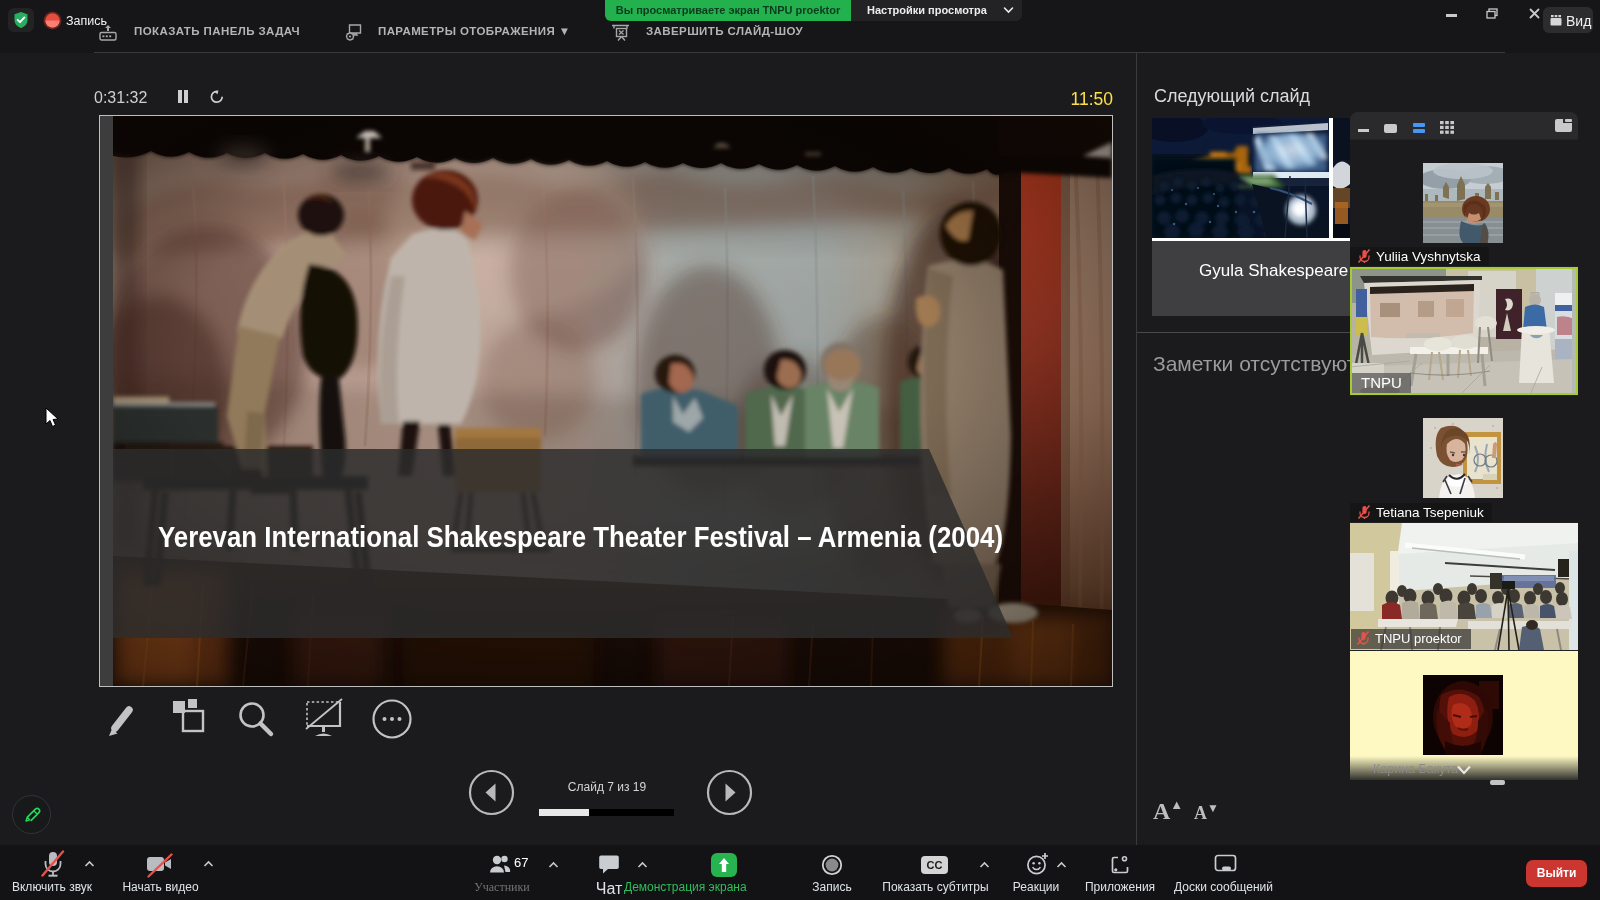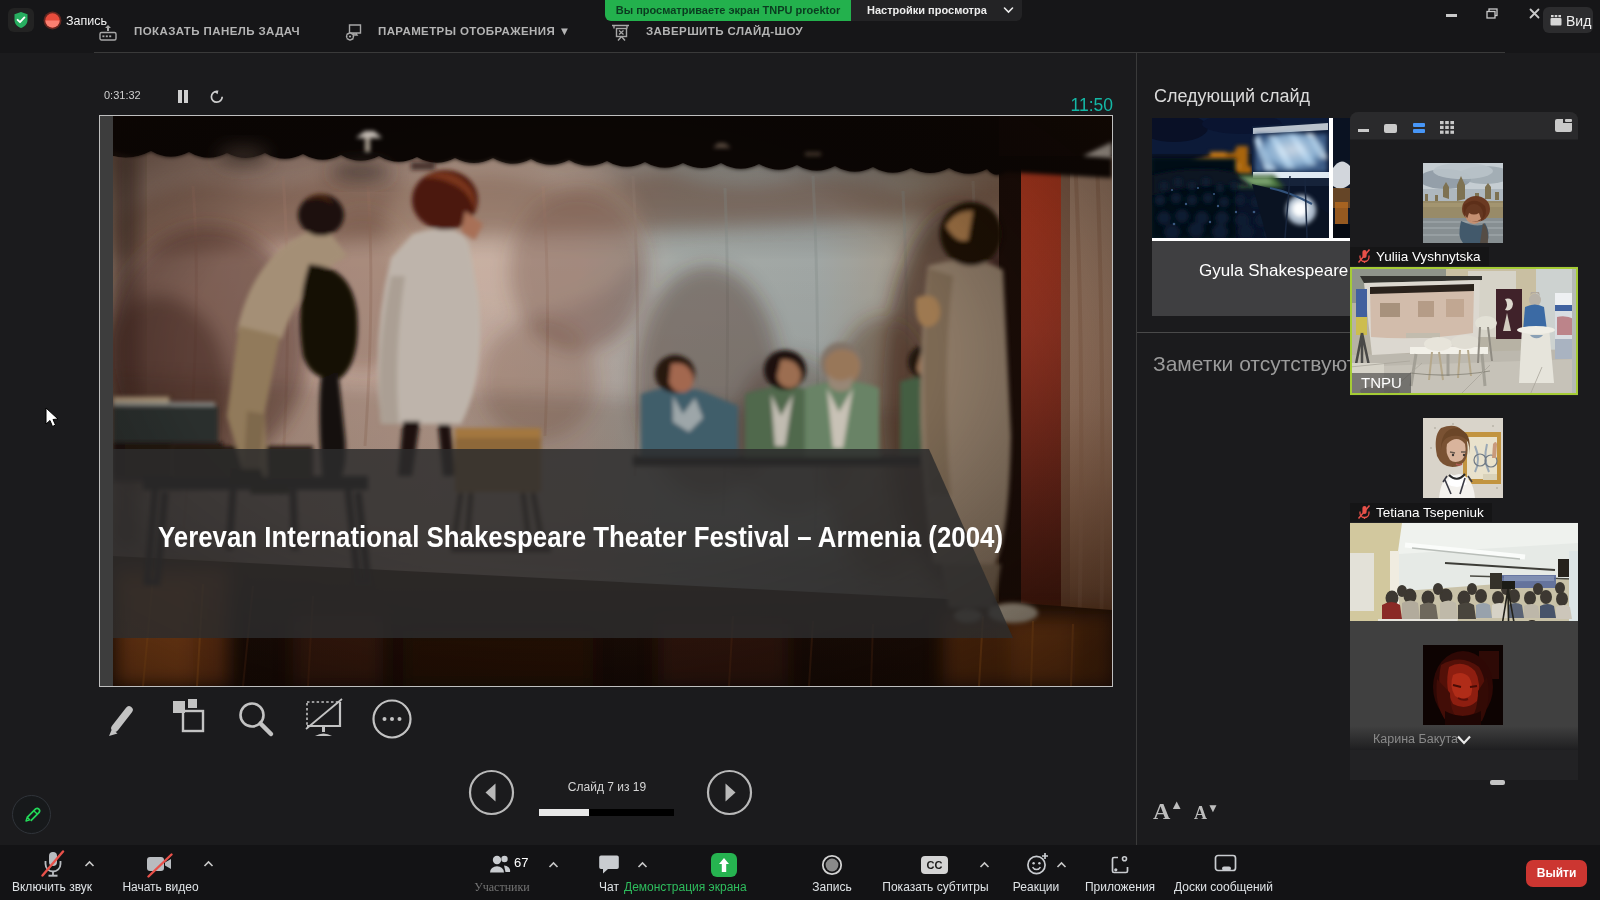--- a/index.html
+++ b/index.html
@@ -71,28 +71,28 @@
 
   <div class="abs" style="left:1543px;top:7px;width:50px;height:26px;background:#2c2c2e;border-radius:6px;"></div>
   <svg class="abs" style="left:1550px;top:15px;" width="12" height="11" viewBox="0 0 12 11">
     <rect x="0.5" y="3" width="11" height="7.5" rx="1" fill="#d6d6d6"></rect>
     <rect x="1" y="0" width="2.6" height="2.2" fill="#d6d6d6"></rect>
     <rect x="4.7" y="0" width="2.6" height="2.2" fill="#d6d6d6"></rect>
     <rect x="8.4" y="0" width="2.6" height="2.2" fill="#d6d6d6"></rect>
   </svg>
   <div class="abs" style="left:1566px;top:13px;font-size:14px;color:#f0f0f0;">Вид</div>
 
-  <div class="abs" style="left:104px;top:89px;font-size:11px;color:#cfcfcf;">0:31:32</div>
+  <div class="abs" style="left:94px;top:89px;font-size:16px;color:#cfcfcf;">0:31:32</div>
   <div class="abs" style="left:178px;top:90px;width:3.5px;height:13px;background:#cfcfcf;"></div>
   <div class="abs" style="left:184px;top:90px;width:3.5px;height:13px;background:#cfcfcf;"></div>
   <svg class="abs" style="left:210px;top:89px;" width="14" height="15" viewBox="0 0 14 15">
     <path d="M12.2 7.8 A5.4 5.4 0 1 1 7 2.4" stroke="#cfcfcf" stroke-width="1.7" fill="none"></path>
     <path d="M4.2 2.8 L8.4 1.2 L7.6 5.3 Z" fill="#cfcfcf"></path>
   </svg>
-  <div class="abs" style="left:1053px;top:95px;width:60px;font-size:17.5px;color:#14b8a6;text-align:right;">11:50</div>
+  <div class="abs" style="left:1053px;top:89px;width:60px;font-size:17.5px;color:#fde047;text-align:right;">11:50</div>
 
   <div class="abs" id="slide" style="left:99px;top:115px;width:1014px;height:572px;background:#3d3d3d;border:1px solid #bfbfbf;">
 
     <div class="abs" style="left:13px;top:0;width:999px;height:570px;background:#0f766e;" id="photo-holder">
       <svg width="999" height="570" viewBox="0 0 999 570">
         <defs>
           <filter id="b1" x="-30%" y="-30%" width="160%" height="160%">
               <feGaussianBlur stdDeviation="9"></feGaussianBlur>
             </filter>
           <filter id="b2" x="-20%" y="-20%" width="140%" height="140%">
@@ -642,21 +642,21 @@
         </g>
       </svg>
       <div class="abs" style="left:1px;top:106px;height:20px;background:rgba(30,30,30,0.62);padding:0 9px 0 24px;line-height:20px;font-size:13px;color:#fff;">TNPU proektor</div>
       <svg class="abs" style="left:6px;top:108px;" width="15" height="15" viewBox="0 0 15 15">
         <rect x="5.4" y="1" width="4.2" height="8" rx="2.1" fill="#e8514a"></rect>
         <path d="M3 6.5 v1.5 a4.5 4.5 0 0 0 9 0 V6.5 M7.5 12.5 V14" stroke="#e8514a" stroke-width="1.3" fill="none"></path>
         <path d="M12.5 0.5 L1.5 13.5" stroke="#e8514a" stroke-width="1.5"></path>
       </svg>
     </div>
 
-    <div class="abs" style="left:0;top:509px;width:228px;height:129px;background:#404040;overflow:hidden;">
+    <div class="abs" style="left:0;top:539px;width:228px;height:129px;background:#fef9c3;overflow:hidden;">
       <svg class="abs" style="left:73px;top:24px;" width="80" height="80" viewBox="0 0 80 80">
         <rect width="80" height="80" fill="#0d0302"></rect>
         <rect x="56" y="6" width="20" height="28" fill="#2e0a06"></rect>
         <ellipse cx="40" cy="42" rx="30" ry="36" fill="#2e0805"></ellipse>
         <path d="M18 20 q20 -12 38 2 q10 16 4 40 q-14 14 -34 6 q-14 -22 -8 -48" fill="#531008"></path>
         <path d="M26 22 q14 -8 26 4 q7 12 2 30 q-11 10 -24 3 q-9 -16 -4 -37" fill="#8e1e10"></path>
         <path d="M30 30 q9 -5 16 2 q5 8 2 18 q-8 7 -16 1 q-6 -10 -2 -21" fill="#b02c18"></path>
         <path d="M30 40 l8 2 m9 0 l7 -1" stroke="#480c06" stroke-width="2"></path>
         <path d="M35 53 q5 3 10 1" stroke="#5c100a" stroke-width="2" fill="none"></path>
         <path d="M14 34 q-3 26 9 42 l14 4 q-11 -16 -10 -32 Z" fill="#420d07"></path>
@@ -708,21 +708,21 @@
       <path d="M1.5 6 L5.5 2 L9.5 6" stroke="#c9c9c9" stroke-width="1.6" fill="none"></path>
     </svg>
   <div class="abs" style="left:452px;top:880px;width:100px;text-align:center;font-size:12px;color:#737373;font-family:Liberation Serif, serif;">Участники</div>
 
   <svg class="abs" style="left:598px;top:854px;" width="22" height="21" viewBox="0 0 22 21">
     <path d="M3 1.5 h16 a1.8 1.8 0 0 1 1.8 1.8 v10 a1.8 1.8 0 0 1 -1.8 1.8 h-9 L5 19.5 v-4.4 H3 a1.8 1.8 0 0 1 -1.8 -1.8 v-10 A1.8 1.8 0 0 1 3 1.5 Z" fill="#c9ccd0"></path>
   </svg>
   <svg class="abs" style="left:637px;top:861px;" width="11" height="8" viewBox="0 0 11 8">
       <path d="M1.5 6 L5.5 2 L9.5 6" stroke="#c9c9c9" stroke-width="1.6" fill="none"></path>
     </svg>
-  <div class="abs" style="left:559px;top:880px;width:100px;text-align:center;font-size:12px;color:#dfe3e6;">Чат</div>
+  <div class="abs" style="left:559px;top:880px;width:100px;text-align:center;font-size:16px;color:#dfe3e6;">Чат</div>
 
   <div class="abs" style="left:711px;top:853px;width:26px;height:24px;background:#26b350;border-radius:6px;"></div>
   <svg class="abs" style="left:718px;top:857px;" width="12" height="16" viewBox="0 0 12 16">
     <path d="M6 1 L11 7 H8.2 V15 H3.8 V7 H1 Z" fill="#fff"></path>
   </svg>
   <div class="abs" style="left:624px;top:880px;width:200px;text-align:left;font-size:12px;color:#2ebd5d;">Демонстрация экрана</div>
 
   <svg class="abs" style="left:821px;top:854px;" width="22" height="22" viewBox="0 0 22 22">
     <circle cx="11" cy="11" r="9.2" fill="none" stroke="#d2d2d2" stroke-width="1.8"></circle>
     <circle cx="11" cy="11" r="6.4" fill="#8a8a8a"></circle>

